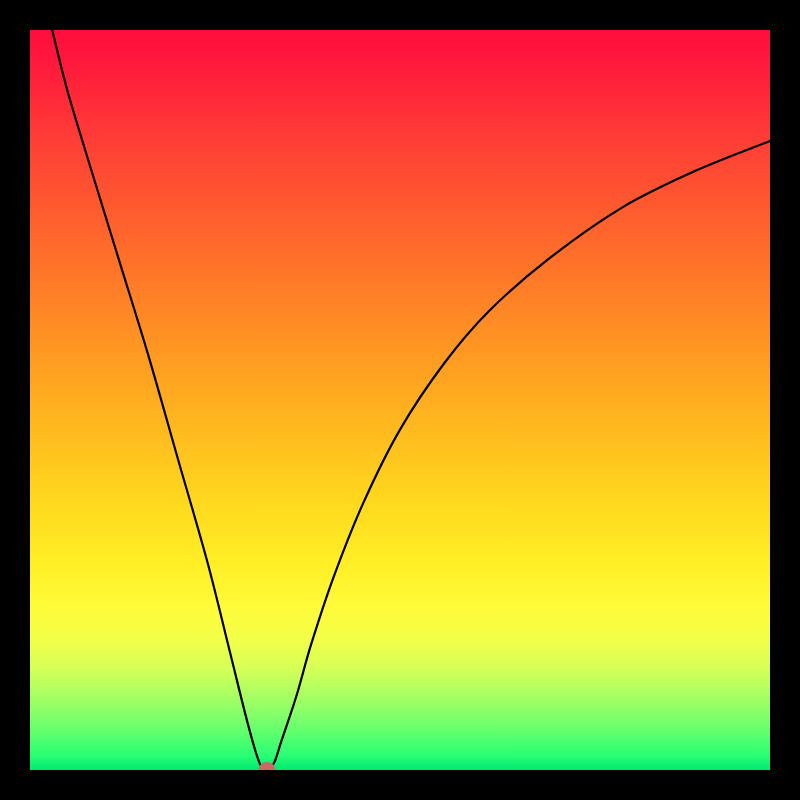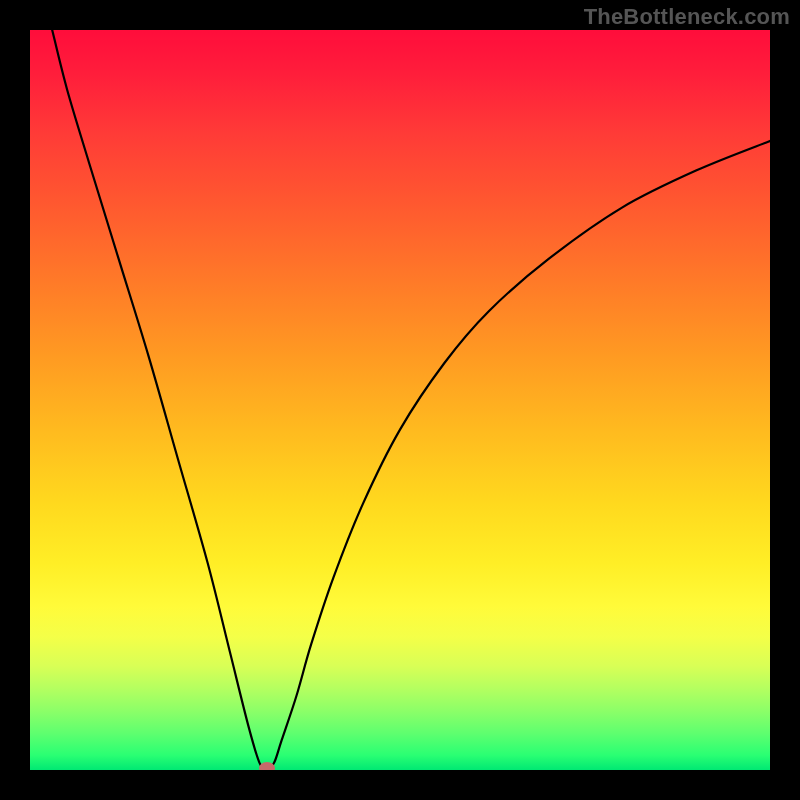--- a/index.html
+++ b/index.html
@@ -74,21 +74,20 @@
     background: #c66a6a;
     transform: translate(-50%, -50%);
     z-index: 15;
   }
 </style>
 </head>
 <body>
 
 <div class="frame">
 
-  <div class="watermark">TheBottleneck.com</div>
 
   <div class="plot-area">
     <div class="gradient"></div>
 
     <svg class="curve" viewBox="0 0 740 740" preserveAspectRatio="none">
       <path id="curve-path" d="M 22.20 0.00 C 24.67 9.87, 30.83 37.00, 37.00 59.20 C 43.17 81.40, 50.57 104.83, 59.20 133.20 C 67.83 161.57, 78.93 197.33, 88.80 229.40 C 98.67 261.47, 108.53 292.30, 118.40 325.60 C 128.27 358.90, 138.13 394.67, 148.00 429.20 C 157.87 463.73, 168.97 500.73, 177.60 532.80 C 186.23 564.87, 193.02 594.47, 199.80 621.60 C 206.58 648.73, 213.37 677.10, 218.30 695.60 C 223.23 714.10, 226.32 725.20, 229.40 732.60 C 232.48 740.00, 234.33 740.00, 236.80 740.00 C 239.27 740.00, 241.73 737.53, 244.20 732.60 C 246.67 727.67, 247.90 721.50, 251.60 710.40 C 255.30 699.30, 261.47 682.03, 266.40 666.00 C 271.33 649.97, 275.03 633.93, 281.20 614.20 C 287.37 594.47, 294.77 571.03, 303.40 547.60 C 312.03 524.17, 321.90 498.27, 333.00 473.60 C 344.10 448.93, 356.43 423.03, 370.00 399.60 C 383.57 376.17, 399.60 352.73, 414.40 333.00 C 429.20 313.27, 441.53 298.47, 458.80 281.20 C 476.07 263.93, 495.80 246.67, 518.00 229.40 C 540.20 212.13, 567.33 192.40, 592.00 177.60 C 616.67 162.80, 641.33 151.70, 666.00 140.60 C 690.67 129.50, 727.67 115.93, 740.00 111.00" fill="none" stroke="#000" stroke-width="2.2" stroke-linecap="round" stroke-linejoin="round"></path>
     </svg>
 
     <div class="min-marker" id="min-marker" style="left: 236.8px; top: 738px; background: rgb(198, 106, 106);"></div>
   </div>

